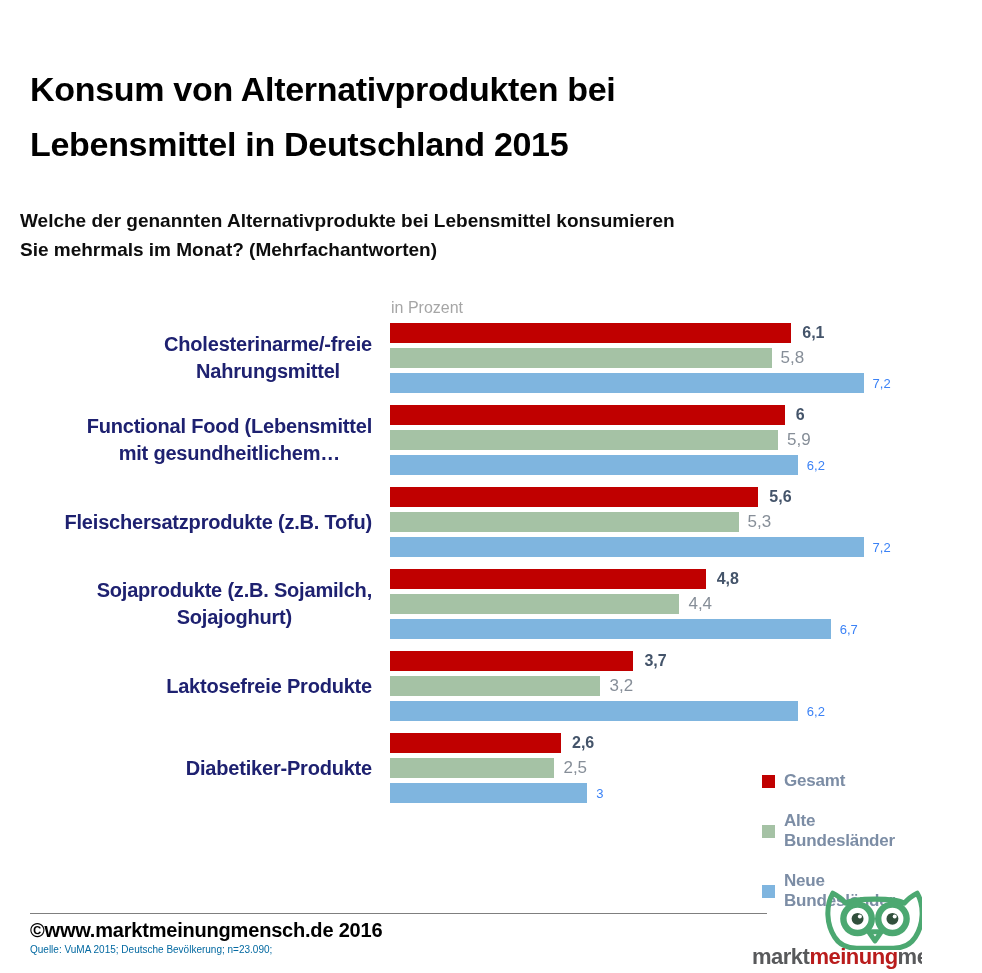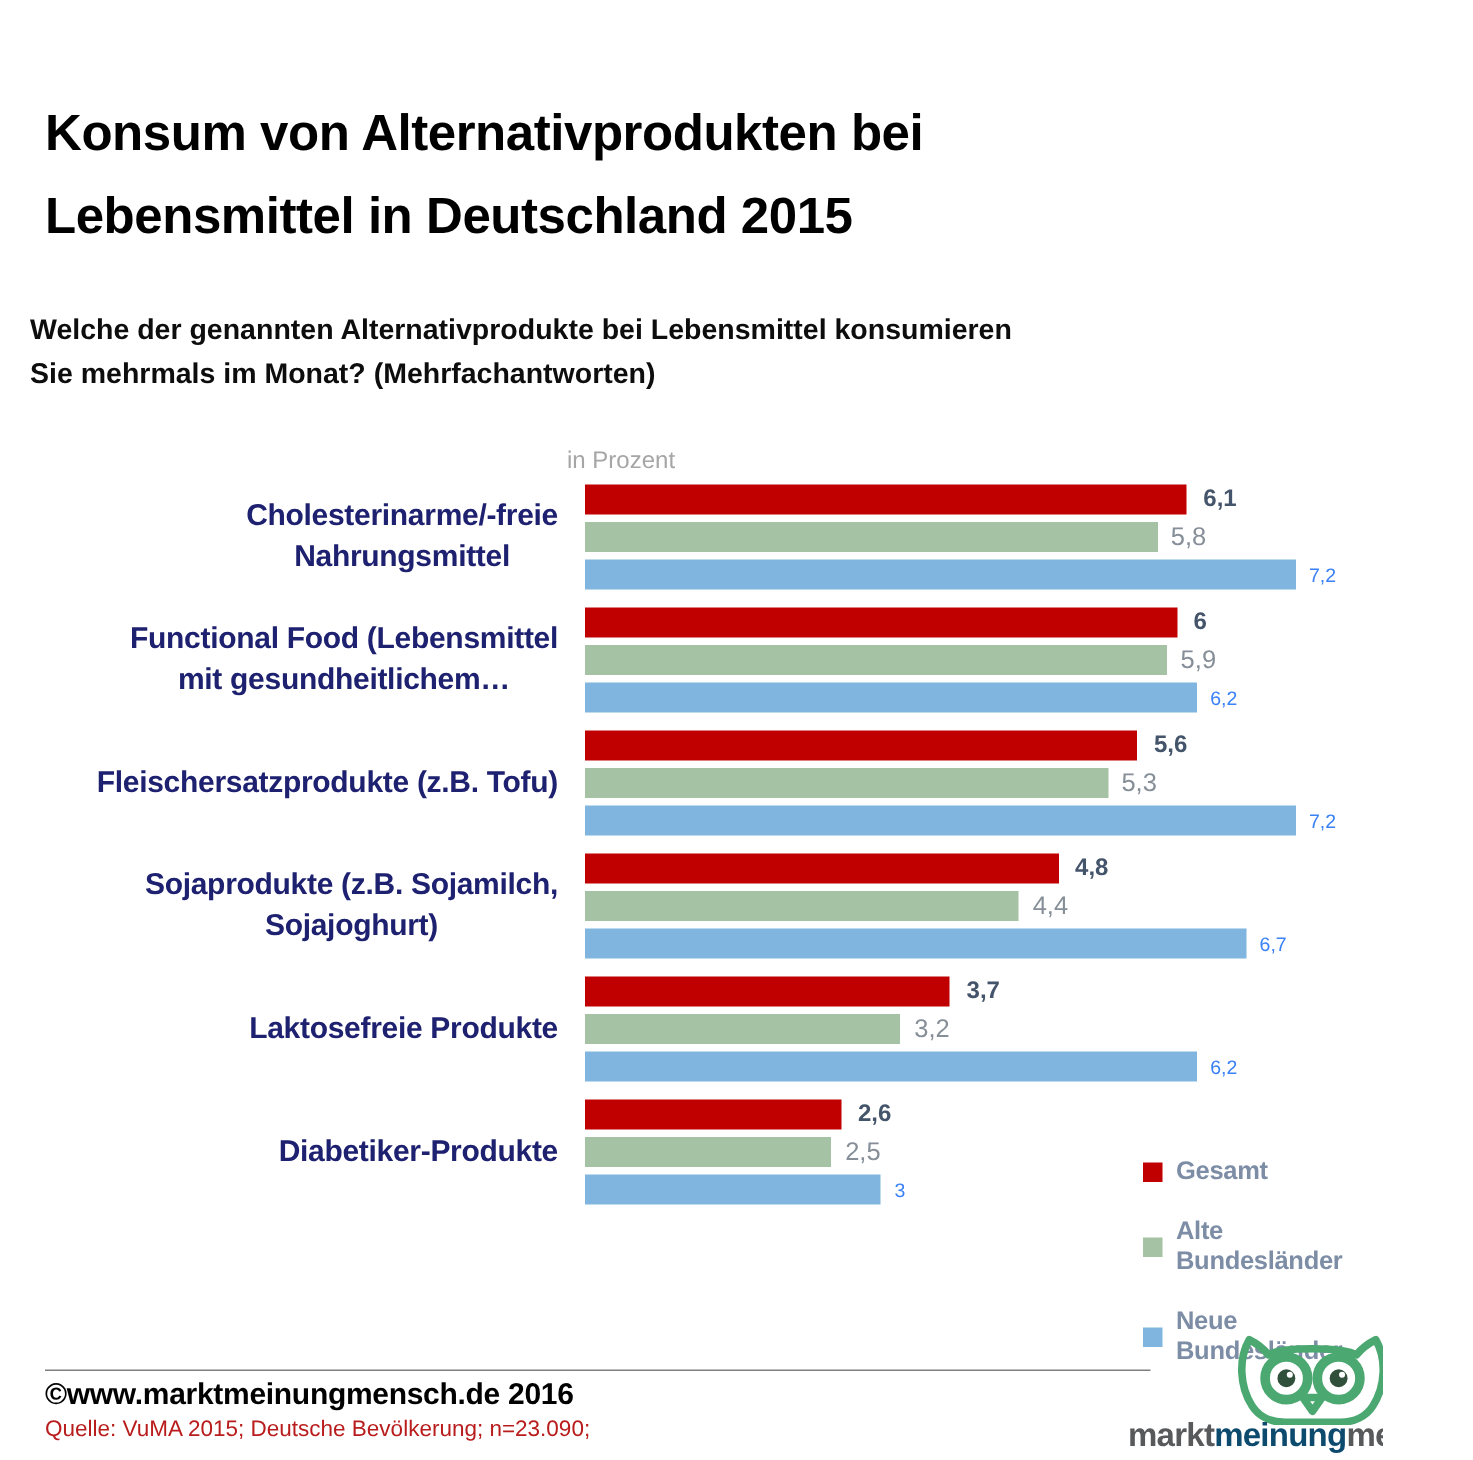--- a/index.html
+++ b/index.html
@@ -14,21 +14,21 @@
     position:absolute;left:30px;top:62px;
     font-size:34px;font-weight:bold;color:#000;
     line-height:1.62;white-space:pre-line;letter-spacing:-0.3px;
   }
   .subtitle{
     position:absolute;left:20px;top:206px;
     font-size:19px;font-weight:bold;color:#0d0d0d;
     line-height:1.55;white-space:pre-line;
   }
   .unit-label{
-    position:absolute;left:378px;top:299px;
+    position:absolute;left:391px;top:299px;
     font-size:16px;color:#a6a6a6;
   }
   .chart{
     position:absolute;left:0;top:323px;width:982px;
   }
   .chart-group{display:flex;margin-bottom:12px;}
   .chart-group:last-child{margin-bottom:0;}
   .cat-label{
     width:390px;box-sizing:border-box;padding-right:18px;
     display:flex;align-items:center;justify-content:flex-end;
@@ -52,30 +52,30 @@
   .footer-line{
     position:absolute;left:30px;top:913px;width:737px;
     border-top:1.5px solid #7f7f7f;
   }
   .copyright{
     position:absolute;left:30px;top:919px;
     font-size:20px;font-weight:bold;color:#000;letter-spacing:-0.2px;
   }
   .source{
     position:absolute;left:30px;top:944px;
-    font-size:15px;color:#b91c1c;
+    font-size:10px;color:#0369a1;
   }
   .logo{position:absolute;left:752px;top:884px;width:228px;height:88px;}
   .owl{position:absolute;left:62px;top:0px;}
   .wordmark{
     position:absolute;left:0px;bottom:2px;
     font-size:22px;font-weight:bold;letter-spacing:-0.5px;white-space:nowrap;
   }
   .wm-gray{color:#58595b;}
-  .wm-green{color:#0c4a6e;}
+  .wm-green{color:#b91c1c;}
 </style>
 </head>
 <body>
 
 <div class="canvas">
 
   <div class="title">Konsum von Alternativprodukten bei
 Lebensmittel in Deutschland 2015</div>
 
   <div class="subtitle">Welche der genannten Alternativprodukte bei Lebensmittel konsumieren

